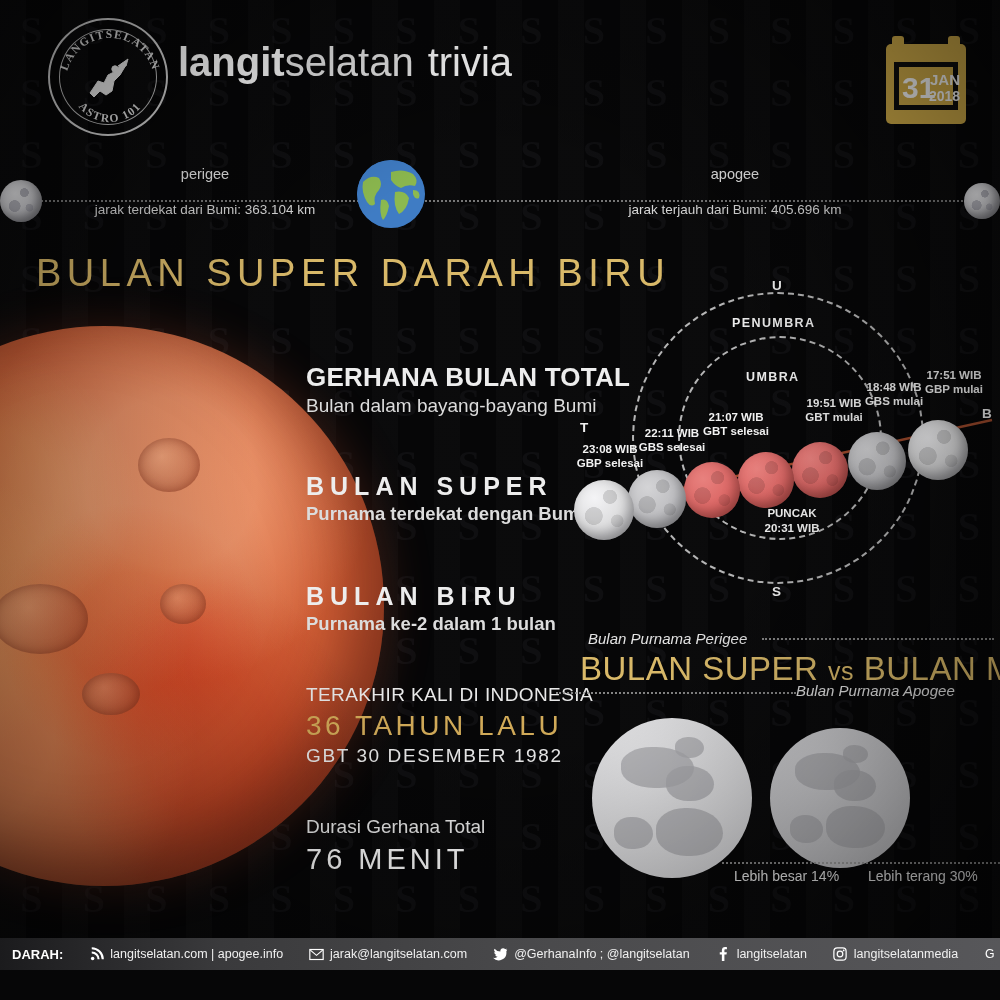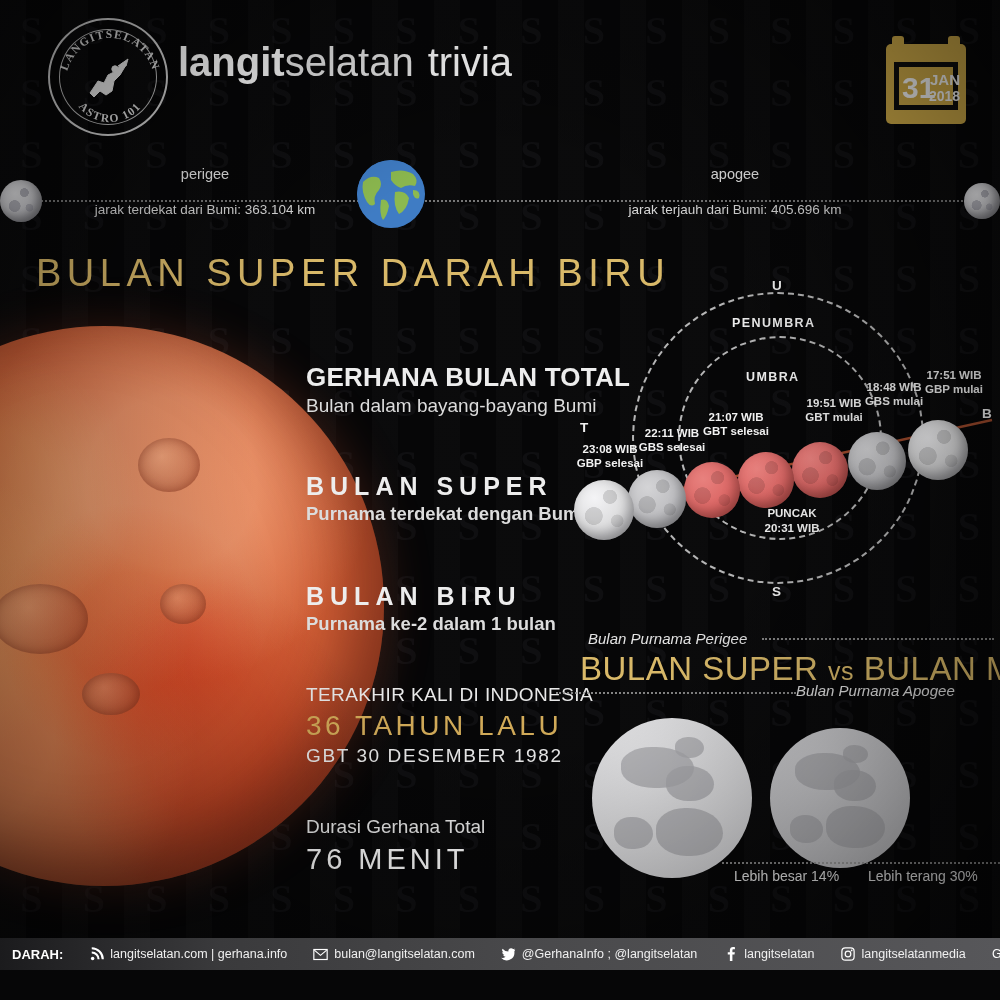--- a/index.html
+++ b/index.html
@@ -737,31 +737,31 @@
     <div class="fitem">
       <span class="fi">
         <svg viewBox="0 0 16 16" width="14" height="14">
             <g fill="#fff">
               <circle cx="3" cy="13" r="2"></circle>
               <path d="M2 7.4a6.6 6.6 0 016.6 6.6h2.4A9 9 0 002 5z"></path>
               <path d="M2 2.6a11.4 11.4 0 0111.4 11.4h2.4A13.8 13.8 0 002 .2z"></path>
             </g>
           </svg>
       </span>
-      <span>langitselatan.com | gerhana.info</span>
+      <span>langitselatan.com | apogee.info</span>
     </div>
 
     <div class="fitem">
       <span class="fi">
         <svg viewBox="0 0 18 14" width="16" height="13">
             <rect x="1" y="1" width="16" height="12" fill="none" stroke="#fff" stroke-width="1.4"></rect>
             <path d="M1.6 1.8 L9 8 L16.4 1.8" fill="none" stroke="#fff" stroke-width="1.4"></path>
           </svg>
       </span>
-      <span>bulan@langitselatan.com</span>
+      <span>jarak@langitselatan.com</span>
     </div>
 
     <div class="fitem">
       <span class="fi">
         <svg viewBox="0 0 18 16" width="16" height="14">
             <path fill="#fff" d="M17 2.6a6.6 6.6 0 01-1.9.5 3.3 3.3 0 001.5-1.8 6.6 6.6 0 01-2.1.8 3.3 3.3 0 00-5.6 3A9.3 9.3 0 011.9 1.6a3.3 3.3 0 001 4.4 3.2 3.2 0 01-1.5-.4 3.3 3.3 0 002.6 3.3 3.3 3.3 0 01-1.5.05 3.3 3.3 0 003 2.3A6.6 6.6 0 010 12.6 9.3 9.3 0 0016 4.9a6.7 6.7 0 001-2.3z"></path>
           </svg>
       </span>
       <span>@GerhanaInfo ; @langitselatan</span>
     </div>

